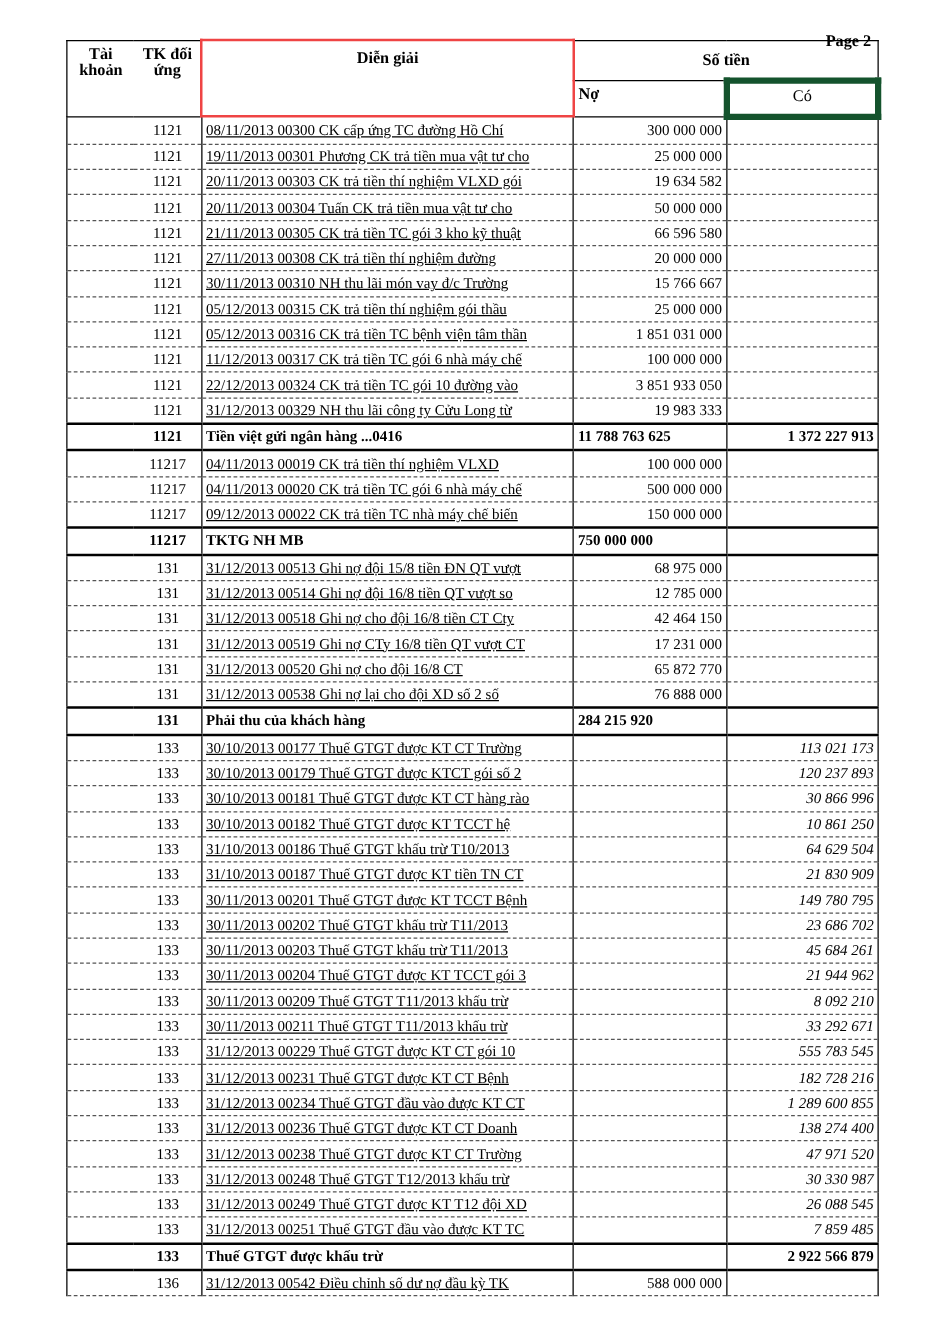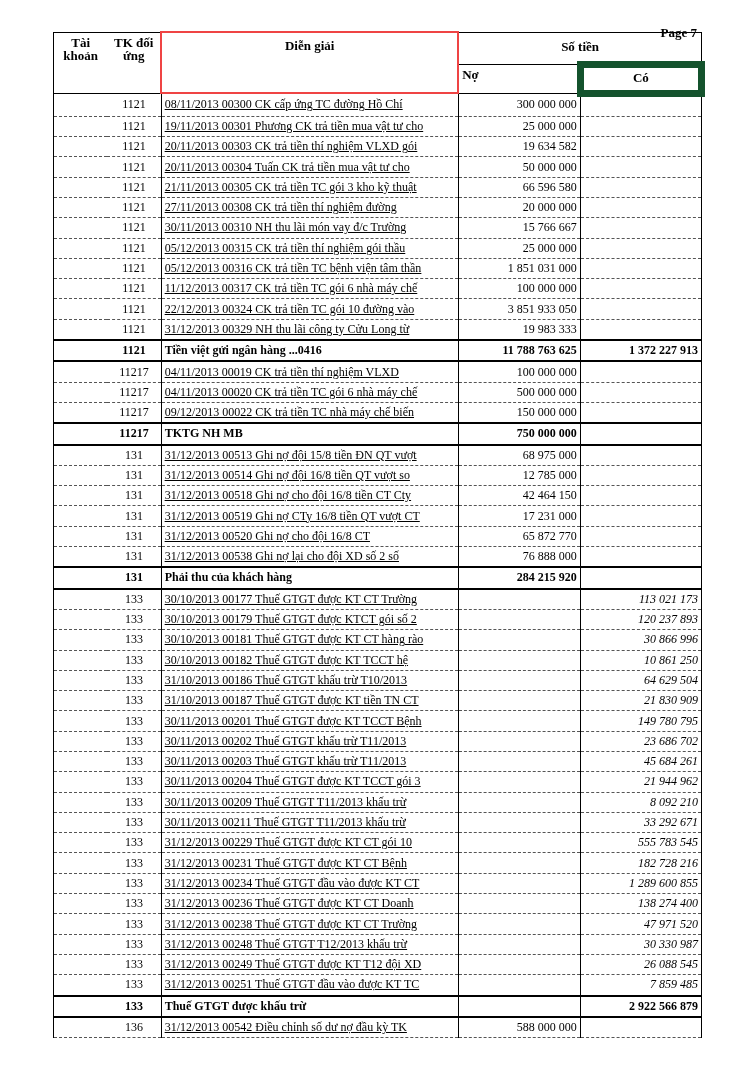--- a/index.html
+++ b/index.html
@@ -15,27 +15,27 @@
   tr.row td { border-bottom: 1px dashed #555; }
   tr.row td.acc { border-left: 1px solid #000; border-bottom: 1px dashed #555; }
   tr.row td.tk { text-align: center; border-bottom: 1px dashed #555; }
   tr.row td.desc { border-left: 1px solid #000; border-right: 1px solid #000; text-decoration: underline; }
   tr.row td.no { text-align: right; border-right: 1px solid #000; }
   tr.row td.co { text-align: right; border-right: 1px solid #000; font-style: italic; }
   tr.total td { border-top: 2px solid #000; border-bottom: 2px solid #000; font-weight: bold; }
   tr.total td.acc { border-left: 1px solid #000; }
   tr.total td.tk { text-align: center; }
   tr.total td.desc { border-left: 1px solid #000; border-right: 1px solid #000; }
-  tr.total td.no { text-align: right; border-right: 1px solid #000; }
+  tr.total td.no { text-align: left; border-right: 1px solid #000; }
   tr.total td.co { text-align: right; border-right: 1px solid #000; }
 </style>
 </head>
 <body>
 
-<div class="page-label">Page 7</div>
+<div class="page-label">Page 2</div>
 
 <table class="ledger">
   <colgroup>
     <col class="c1">
       <col class="c2">
       <col class="c3">
       <col class="c4">
       <col class="c5">
   </colgroup>
   <thead>
@@ -46,21 +46,21 @@
       </th>
       <th rowspan="2" style="border:1px solid #000; border-left:none; border-right:1px solid #000; text-align:center; vertical-align:top; line-height:13px; padding-top:3px;">
         <div>TK đối</div>
         <div>ứng</div>
       </th>
       <th rowspan="2" style="border:2px solid #ef4444; text-align:center; vertical-align:top; padding-top:3px; height:56px;">Diễn giải</th>
       <th colspan="2" style="border:1px solid #000; text-align:center; height:28px; vertical-align:middle;">Số tiền</th>
     </tr>
     <tr class="hdr">
       <th style="border:1px solid #000; text-align:left; height:27px; font-weight:bold;margin-left:12px;">Nợ</th>
-      <th style="border:7px solid #14532d; text-align:center; font-weight:bold;margin-top:34px;">Có</th>
+      <th style="border:5px solid #14532d; text-align:center; font-weight:normal;margin-top:34px;">Có</th>
     </tr>
   </thead>
   <tbody id="ledger-body">
       <tr class="row">
         <td class="acc"></td>
         <td class="tk">1121</td>
         <td class="desc">08/11/2013  00300  CK cấp ứng TC đường Hồ Chí</td>
         <td class="no">300 000 000</td>
         <td class="co"></td>
       </tr>

